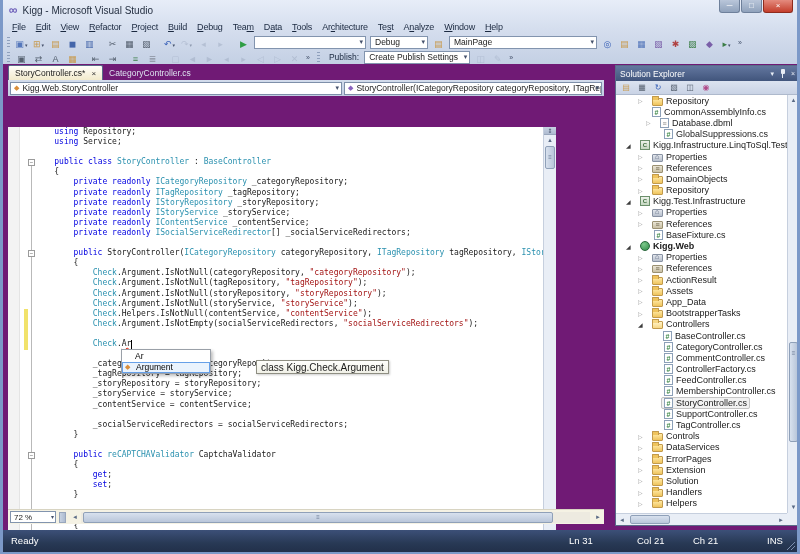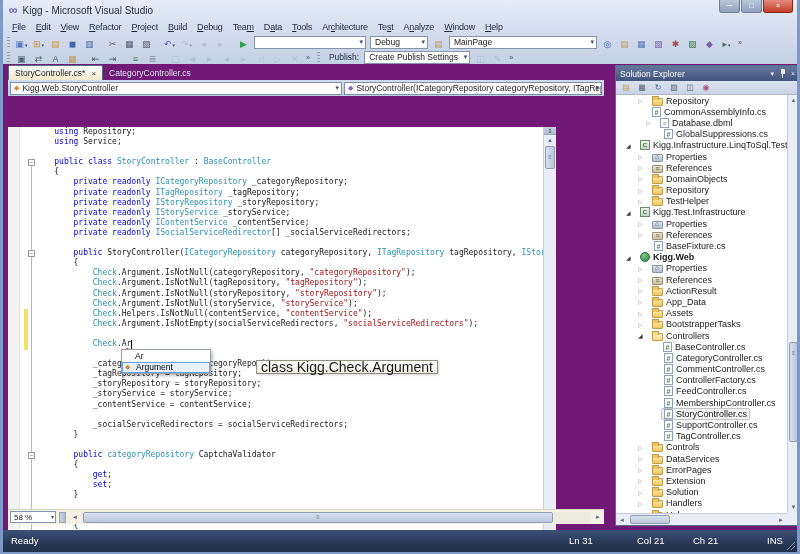--- a/index.html
+++ b/index.html
@@ -78,21 +78,21 @@
   .vthumb { position:absolute; left:1px; right:1px; top:19px; height:23px; background:linear-gradient(90deg,#D8E1EE,#B9C6DA);
             border:1px solid #8FA0B8; border-radius:2px; }
   .vthumb::after { content:"≡"; display:block; text-align:center; font-size:6px; line-height:21px; color:#6B7C96; }
 
   .popup { position:absolute; left:113px; top:222px; width:90px; background:#fff; border:1px solid #9AA0A8;
            box-shadow:2px 2px 3px rgba(0,0,0,.25); font-size:8.5px; }
   .pitem { height:11.5px; display:flex; align-items:center; padding-left:2px; }
   .pitem .picon { width:11px; font-size:7px; }
   .pitem.sel { border:1px solid #66A0E8; background:#EAF3FD; }
   .itooltip { position:absolute; left:248px; top:233px; height:14px; background:linear-gradient(#FEFEFC,#F0F0E6);
-              border:1px solid #8F8F83; box-shadow:1px 1px 2px rgba(0,0,0,.2); font-size:14px; color:#1A1A1A;
+              border:1px solid #8F8F83; box-shadow:1px 1px 2px rgba(0,0,0,.2); font-size:10px; color:#1A1A1A;
               display:flex; align-items:center; padding:0 4px; white-space:nowrap; }
 
   .ebottom { position:absolute; left:5px; top:445px; width:596px; height:15px; background:#F5F2E4;
              border-top:1px solid #D8D4C2; display:flex; align-items:center; }
   .zoomcombo { width:46px; height:12px; background:#fff; border:1px solid #8294AE; font-size:8px; color:#222;
                display:flex; align-items:center; padding-left:3px; position:relative; margin-left:2px; }
   .zoomcombo::after { content:"▾"; position:absolute; right:1px; top:1px; font-size:6px; color:#44516B; }
   .hsplit { width:7px; height:11px; background:linear-gradient(90deg,#C7D2E2,#AEBBD0); border:1px solid #98A6BC; margin:0 3px; }
   .harrow { font-size:6px; color:#5A6A85; padding:0 3px; }
   .htrack { position:relative; flex:1; height:11px; background:#EDEAE0; margin-right:2px; }
@@ -350,21 +350,21 @@
           <div class="cl"><span class="p"></span></div>
           <div class="cl"><span class="p">            </span><span class="p">_categoryRepository = categoryRepository;</span></div>
           <div class="cl"><span class="p">            </span><span class="p">_tagRepository = tagRepository;</span></div>
           <div class="cl"><span class="p">            </span><span class="p">_storyRepository = storyRepository;</span></div>
           <div class="cl"><span class="p">            </span><span class="p">_storyService = storyService;</span></div>
           <div class="cl"><span class="p">            </span><span class="p">_contentService = contentService;</span></div>
           <div class="cl"><span class="p"></span></div>
           <div class="cl"><span class="p">            </span><span class="p">_socialServiceRedirectors = socialServiceRedirectors;</span></div>
           <div class="cl"><span class="p">        </span><span class="p">}</span></div>
           <div class="cl"><span class="p"></span></div>
-          <div class="cl"><span class="p">        </span><span class="k">public</span><span class="p"> </span><span class="t">categoryRepository</span><span class="p"> CaptchaValidator</span></div>
+          <div class="cl"><span class="p">        </span><span class="k">public</span><span class="p"> </span><span class="t">reCAPTCHAValidator</span><span class="p"> CaptchaValidator</span></div>
           <div class="cl"><span class="p">        </span><span class="p">{</span></div>
           <div class="cl"><span class="p">            </span><span class="k">get</span><span class="p">;</span></div>
           <div class="cl"><span class="p">            </span><span class="k">set</span><span class="p">;</span></div>
           <div class="cl"><span class="p">        </span><span class="p">}</span></div>
           <div class="cl"><span class="p"></span></div>
           <div class="cl"><span class="p">        </span><span class="k">public</span><span class="p"> </span><span class="t">DefaultColors</span><span class="p"> CounterColors</span></div>
           <div class="cl"><span class="p">        </span><span class="p">{</span></div>
           <div class="cl"><span class="p">            </span><span class="k">get</span><span class="p">;</span></div>
         </div>
       <div class="caret"></div>
@@ -381,21 +381,21 @@
       <div class="itooltip">class Kigg.Check.Argument</div>
       <div class="vscroll">
         <div class="vsplit">⇕</div>
         <div class="sarrow" style="top:8px">▲</div>
         <div class="vthumb"></div>
         <div class="sarrow" style="bottom:0">▼</div>
       </div>
     </div>
 
     <div class="ebottom">
-      <span class="zoomcombo">58 %</span>
+      <span class="zoomcombo">72 %</span>
       <span class="hsplit"></span>
       <span class="harrow">◄</span>
       <span class="htrack">
         <span class="hthumb">≡</span>
       </span>
       <span class="harrow">►</span>
     </div>
 
     <div class="sepanel">
       <div class="setitle">
@@ -480,27 +480,20 @@
               <span class="tlbl">DomainObjects</span>
             </span>
           </div>
           <div class="se-row" style="padding-left: 22px;">
             <span class="exp collapsed">▷</span>
             <span class="rowbox">
               <span class="tico folder"></span>
               <span class="tlbl">Repository</span>
             </span>
           </div>
-          <div class="se-row" style="padding-left: 22px;">
-            <span class="exp collapsed">▷</span>
-            <span class="rowbox">
-              <span class="tico folder"></span>
-              <span class="tlbl">TestHelper</span>
-            </span>
-          </div>
           <div class="se-row" style="padding-left: 10px;">
             <span class="exp expanded">◢</span>
             <span class="rowbox">
               <span class="tico project-test">C</span>
               <span class="tlbl">Kigg.Test.Infrastructure</span>
             </span>
           </div>
           <div class="se-row" style="padding-left: 22px;">
             <span class="exp collapsed">▷</span>
             <span class="rowbox">
@@ -546,28 +539,28 @@
             <span class="exp collapsed">▷</span>
             <span class="rowbox">
               <span class="tico folder"></span>
               <span class="tlbl">ActionResult</span>
             </span>
           </div>
           <div class="se-row" style="padding-left: 22px;">
             <span class="exp collapsed">▷</span>
             <span class="rowbox">
               <span class="tico folder"></span>
+              <span class="tlbl">Assets</span>
+            </span>
+          </div>
+          <div class="se-row" style="padding-left: 22px;">
+            <span class="exp collapsed">▷</span>
+            <span class="rowbox">
+              <span class="tico folder"></span>
               <span class="tlbl">App_Data</span>
-            </span>
-          </div>
-          <div class="se-row" style="padding-left: 22px;">
-            <span class="exp collapsed">▷</span>
-            <span class="rowbox">
-              <span class="tico folder"></span>
-              <span class="tlbl">Assets</span>
             </span>
           </div>
           <div class="se-row" style="padding-left: 22px;">
             <span class="exp collapsed">▷</span>
             <span class="rowbox">
               <span class="tico folder"></span>
               <span class="tlbl">BootstrapperTasks</span>
             </span>
           </div>
           <div class="se-row" style="padding-left: 22px;">

